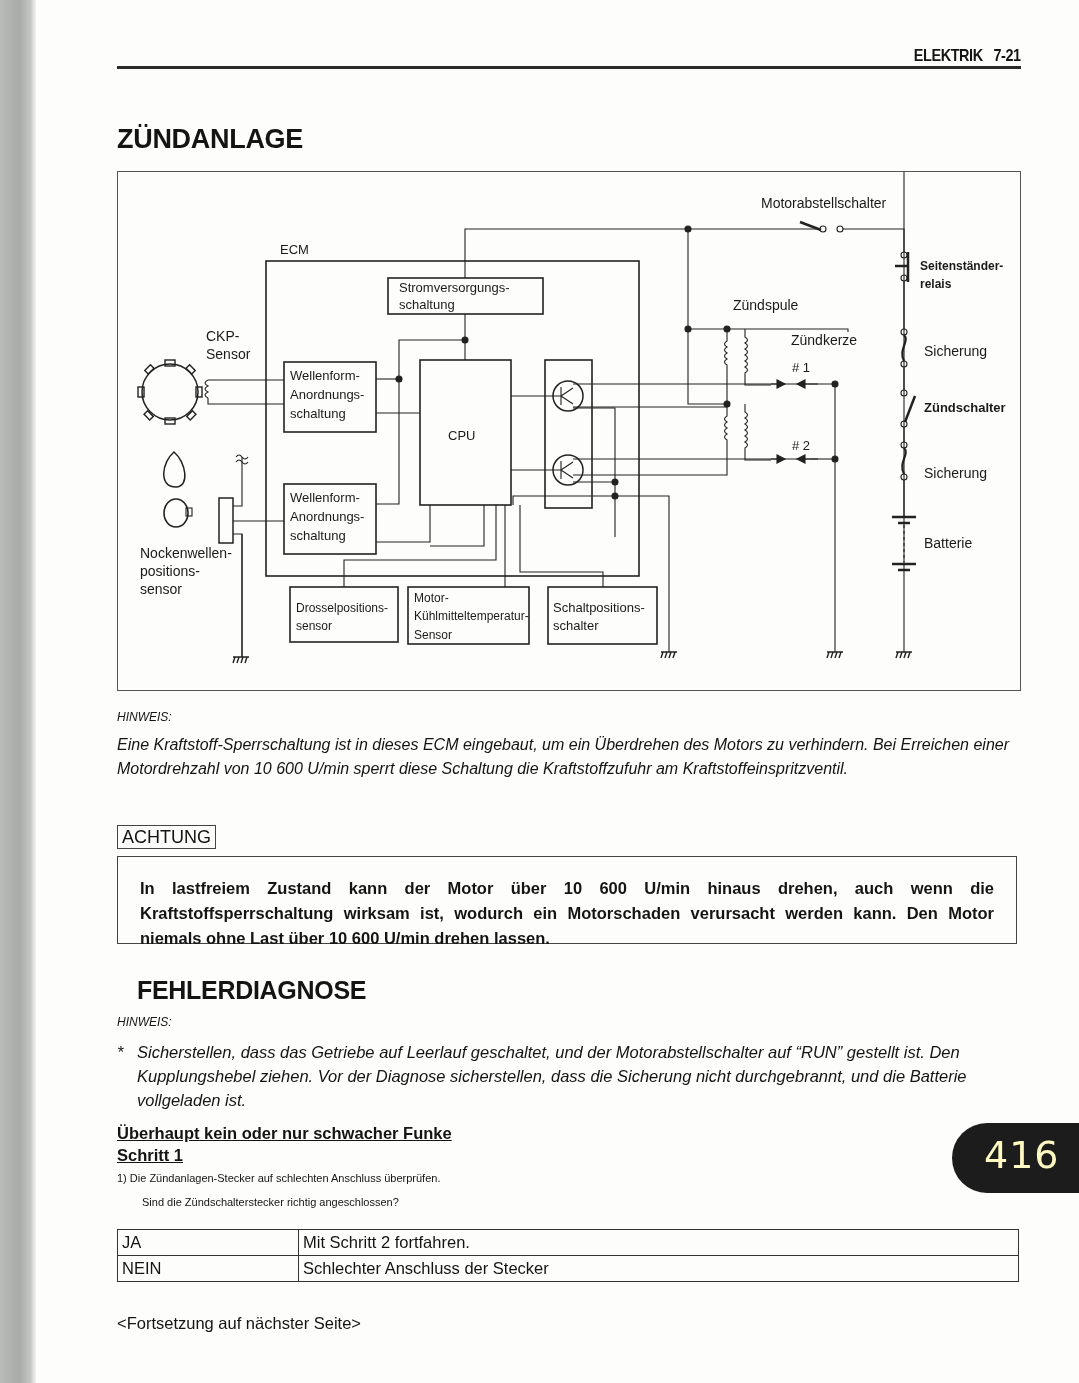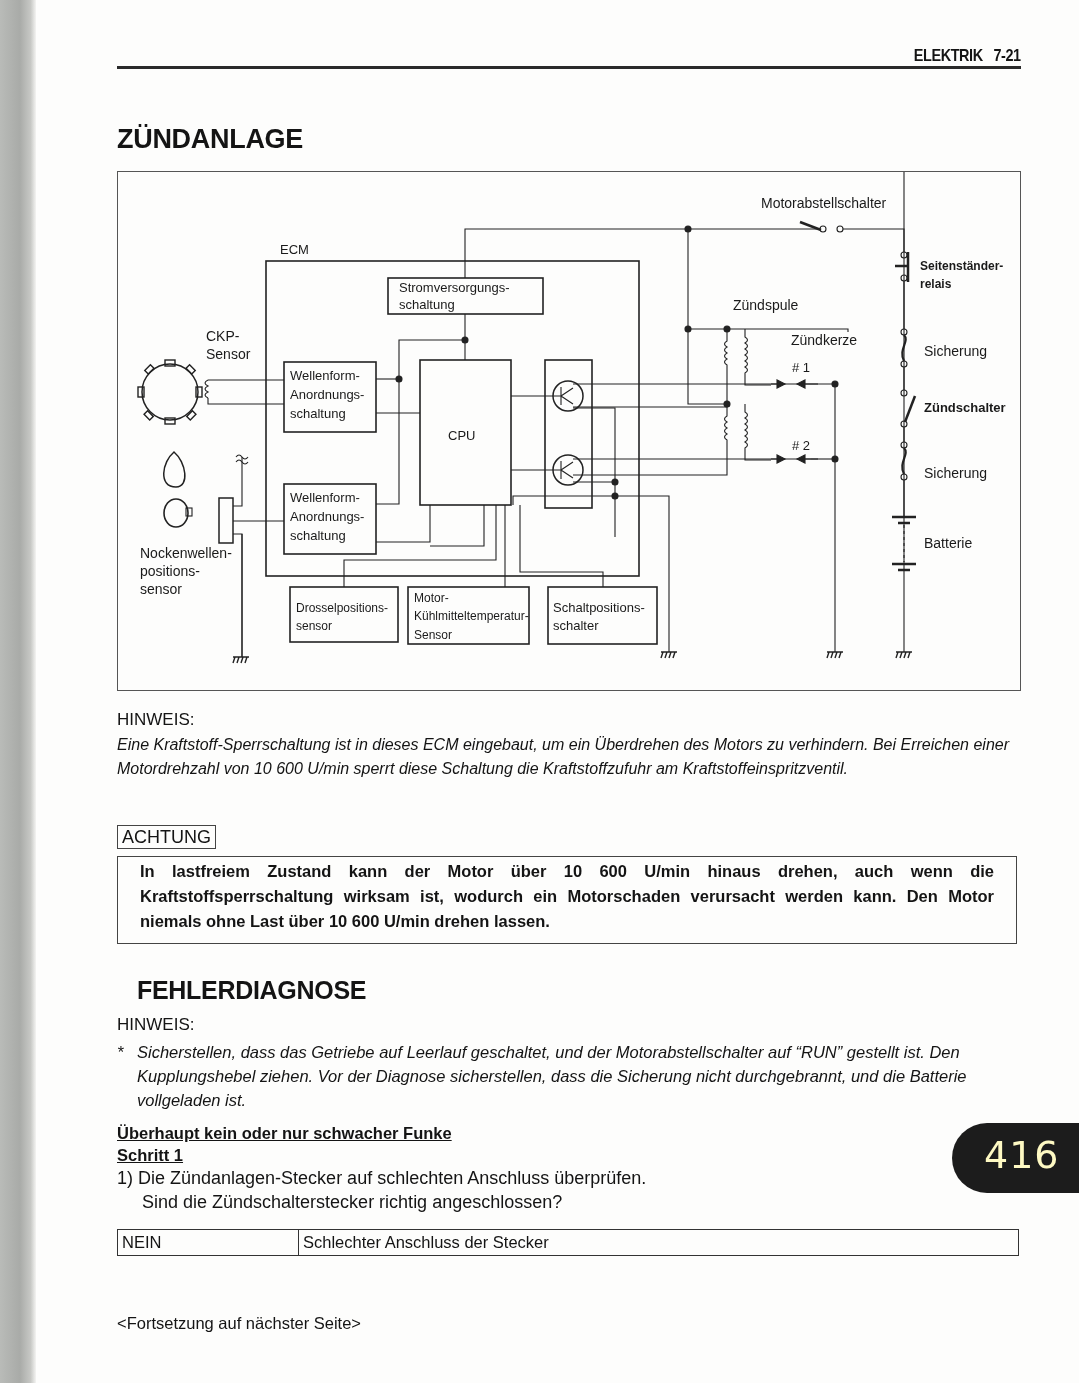--- a/index.html
+++ b/index.html
@@ -7,28 +7,28 @@
   .binding{position:absolute;left:0;top:0;width:36px;height:1383px;background:linear-gradient(to right,#b9bbb8 0%,#a9aba8 55%,#c7c8c5 85%,#f4f4f2 100%);}
   .hdr{position:absolute;left:117px;top:44px;width:904px;height:24px;}
   .hdr-text{position:absolute;right:0;top:2px;font-weight:bold;font-size:17px;letter-spacing:-0.5px;transform:scaleX(0.85);transform-origin:right;}
   .hdr-rule{position:absolute;left:0;top:22px;width:904px;height:3px;background:#2a2a2a;}
   h1,h2{margin:0;position:absolute;font-weight:bold;letter-spacing:-0.3px;}
   .title1{left:117px;top:124px;font-size:27px;}
   .title2{left:117px;top:976px;font-size:25px;margin-left:20px;}
   .diagram{position:absolute;left:117px;top:171px;width:904px;height:520px;border:1.2px solid #555;box-sizing:border-box;}
   .diagram svg{position:absolute;left:0;top:0;}
   .dl{font-family:"Liberation Sans",sans-serif;fill:#1a1a1a;}
-  .note-lbl{position:absolute;left:117px;font-size:17px;}
+  .note-lbl{position:absolute;left:117px;font-style:italic;font-size:12px;}
   .note-body{position:absolute;left:117px;width:906px;font-style:italic;font-size:16px;line-height:23.5px;}
   .achtung{position:absolute;left:117px;top:825px;border:1.2px solid #444;padding:0 4px;font-size:18px;line-height:22px;}
-  .warnbox{position:absolute;left:117px;top:856px;width:900px;height:88px;border:1.5px solid #444;box-sizing:border-box;padding:2px 22px;font-weight:bold;font-size:16.5px;line-height:25px;text-align:justify;}
+  .warnbox{position:absolute;left:117px;top:856px;width:900px;height:88px;border:1.5px solid #444;box-sizing:border-box;padding:19px 22px;font-weight:bold;font-size:16.5px;line-height:25px;text-align:justify;}
   .bullet{position:absolute;left:117px;top:1040px;width:906px;font-style:italic;font-size:16.5px;line-height:24px;padding-left:20px;box-sizing:border-box;}
   .bullet .star{position:absolute;left:0;top:0;}
   .sub{position:absolute;left:117px;font-weight:bold;font-size:16.5px;text-decoration:underline;}
-  .step{position:absolute;left:117px;font-size:18px;line-height:23px;}
+  .step{position:absolute;left:117px;font-size:11px;line-height:23px;}
   table.yn{position:absolute;left:117px;top:1229px;width:902px;border-collapse:collapse;font-size:16.5px;}
   table.yn td{border:1.3px solid #333;padding:1px 4px;height:23px;}
   table.yn td:first-child{width:172px;}
   .cont{position:absolute;left:117px;top:1314px;font-size:16.5px;}
   .tab416{position:absolute;left:952px;top:1123px;width:140px;height:70px;background:#1c1c1c;border-radius:38px 0 0 38px;}
   .tab416 span{position:absolute;left:32px;top:10px;color:#fef9c3;font-size:38px;font-family:"DejaVu Sans",sans-serif;letter-spacing:1px;}
 </style>
 </head>
 <body>
 
@@ -225,20 +225,24 @@
   <span>Sicherstellen, dass das Getriebe auf Leerlauf geschaltet, und der Motorabstellschalter auf “RUN” gestellt ist. Den Kupplungshebel ziehen. Vor der Diagnose sicherstellen, dass die Sicherung nicht durchgebrannt, und die Batterie vollgeladen ist.</span>
 </div>
 
 <div class="sub" style="top:1124px;">Überhaupt kein oder nur schwacher Funke</div>
 <div class="sub" style="top:1146px;">Schritt 1</div>
 <div class="step" style="top:1167px;">1) Die Zündanlagen-Stecker auf schlechten Anschluss überprüfen.</div>
 <div class="step" style="top:1191px;left:142px;">Sind die Zündschalterstecker richtig angeschlossen?</div>
 
 <table class="yn">
   <tbody>
+      <tr>
+    <td>JA</td>
+    <td>Mit Schritt 2 fortfahren.</td>
+  </tr>
   <tr>
     <td>NEIN</td>
     <td>Schlechter Anschluss der Stecker</td>
   </tr>
 </tbody>
   </table>
 
 <div class="cont">&lt;Fortsetzung auf nächster Seite&gt;</div>
 
 <div class="tab416">

